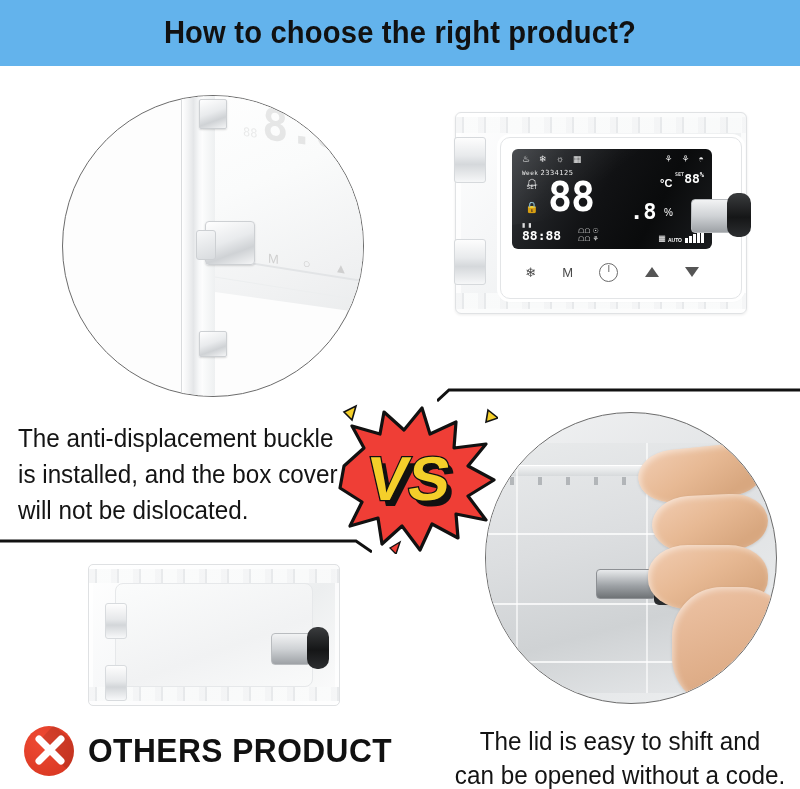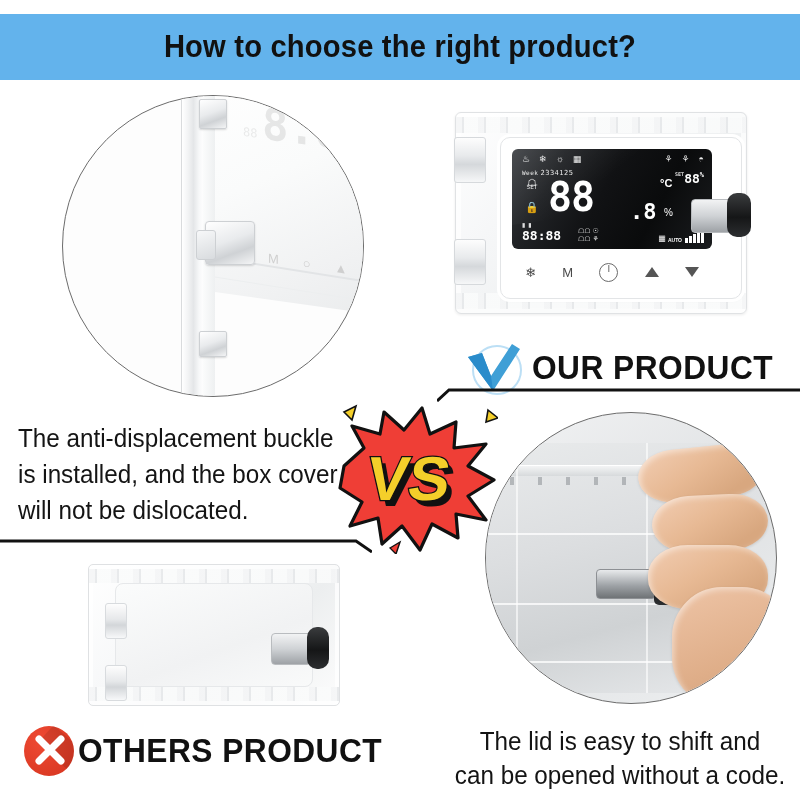--- a/index.html
+++ b/index.html
@@ -1,20 +1,20 @@
 <!DOCTYPE html>
 <html><head>
 <meta charset="utf-8">
 <style>
   html,body{margin:0;padding:0;background:#fff;}
   body{width:800px;height:789px;font-family:"Liberation Sans",sans-serif;overflow:hidden;position:relative;}
   #page{position:relative;width:800px;height:789px;background:#ffffff;overflow:hidden;}
 
   
-  .banner{position:absolute;left:0;top:14px;width:800px;height:66px;background:#63b3ec;}
+  .banner{position:absolute;left:0;top:0;width:800px;height:66px;background:#63b3ec;}
   .banner-title{position:absolute;left:0;top:0;width:800px;height:66px;
     display:flex;align-items:center;justify-content:center;
     font-family:"Liberation Sans Narrow","Liberation Sans",sans-serif;
     font-weight:bold;font-size:31px;color:#111;letter-spacing:.2px;
     transform:scaleX(.94);transform-origin:center;}
 
   
   .circle-photo{position:absolute;border-radius:50%;overflow:hidden;border:1px solid #6c6c6c;}
 
   
@@ -171,21 +171,21 @@
   .fing{position:absolute;border-radius:40px/30px;
     background:linear-gradient(150deg,#f2cdb2 0%,#e7b994 45%,#d8a77f 80%);
     box-shadow:inset 2px 2px 6px rgba(255,255,255,.5),0 1px 3px rgba(0,0,0,.12);}
   #f1{left:26px;top:10px;width:126px;height:52px;transform:rotate(-6deg);}
   #f2{left:40px;top:58px;width:116px;height:56px;transform:rotate(-3deg);}
   #f3{left:36px;top:108px;width:120px;height:64px;}
   #palm{left:60px;top:150px;width:120px;height:120px;border-radius:50px;
     background:linear-gradient(160deg,#eec4a6,#dfae89 60%,#cf9d78);}
 
   
-  #others-block{position:absolute;left:24px;top:726px;display:flex;align-items:center;gap:4px;}
+  #others-block{position:absolute;left:24px;top:726px;display:flex;align-items:center;gap:14px;}
   .x-circle{position:relative;width:50px;height:50px;border-radius:50%;
     background:radial-gradient(circle at 35% 30%,#ef4a33,#d5341f);overflow:hidden;}
   .x-shadow{position:absolute;left:14px;top:16px;width:60px;height:24px;
     background:rgba(0,0,0,.10);transform:rotate(42deg);}
   .x-mark{position:absolute;left:0;top:0;}
   #right-text{position:absolute;left:444px;top:724px;width:352px;text-align:center;
     font-family:"Liberation Sans Narrow","Liberation Sans",sans-serif;
     font-size:25px;line-height:34px;color:#141414;transform:scaleX(.97);transform-origin:center top;}
 </style>
 </head>
@@ -278,30 +278,20 @@
         <span class="tri-dn"></span>
       </div>
 
       <div class="lock">
         <div class="lock-barrel"></div>
         <div class="lock-knob"></div>
       </div>
     </div>
   </div>
 
-  <div id="our-block">
-    <div class="check-wrap">
-      <div class="check-circle"></div>
-      <svg class="check-mark" width="56" height="50" viewBox="0 0 56 50">
-        <path d="M2 14 L16 10 L25 33 L46 1 L54 6 L27 48 Z" fill="#3f9fd6"></path>
-        <path d="M2 14 L16 10 L25 33 L27 48 Z" fill="#2a8ccb"></path>
-      </svg>
-    </div>
-    <div class="big-label">OUR PRODUCT</div>
-  </div>
 
   <div id="our-rule">
     <svg width="363" height="14" viewBox="0 0 363 14">
       <path d="M0 13 L12 2 L363 2" fill="none" stroke="#111" stroke-width="3"></path>
     </svg>
   </div>
 
   <div id="left-text">
     <div>The anti-displacement buckle</div>
     <div>is installed, and the box cover</div>

